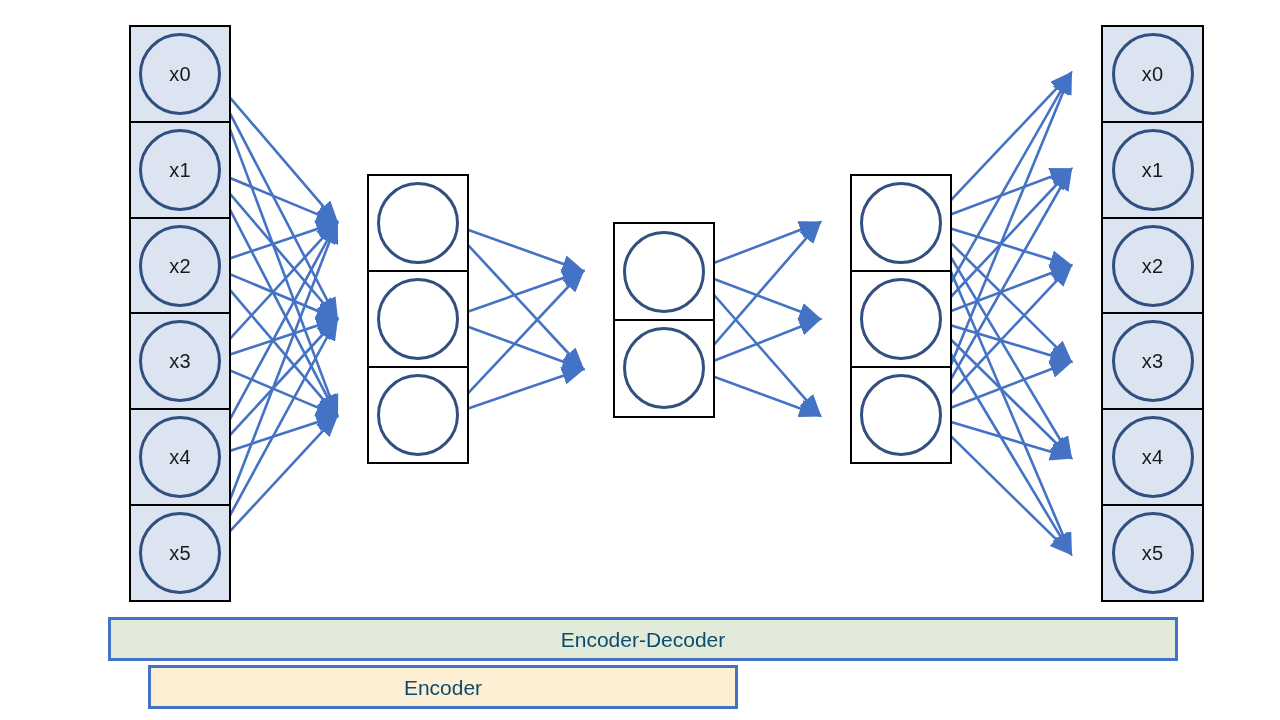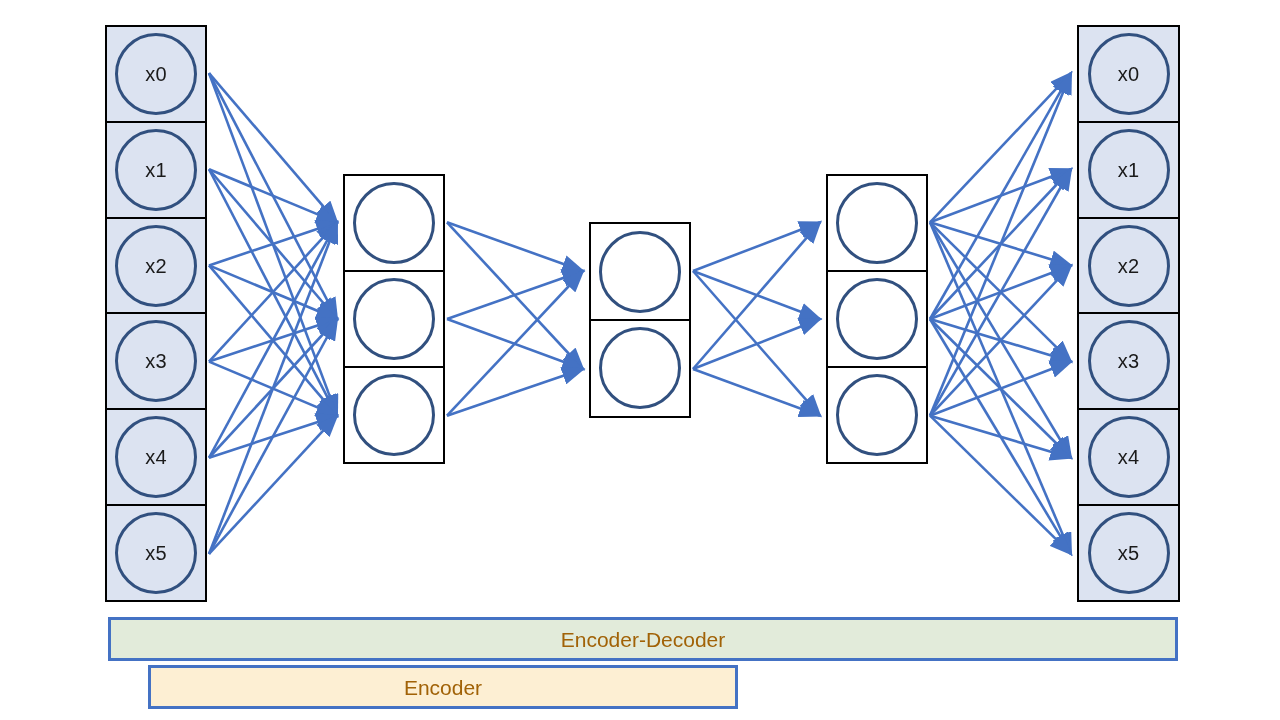--- a/index.html
+++ b/index.html
@@ -19,20 +19,21 @@
     width: 1280px;
     height: 720px;
     background: #ffffff;
   }
   
   .layer-stack {
     position: absolute;
     box-sizing: border-box;
     display: flex;
     flex-direction: column;
+    margin-left: 24px;
   }
   .neuron-cell {
     box-sizing: border-box;
     border: 2.5px solid #000000;
     display: flex;
     align-items: center;
     justify-content: center;
     position: relative;
     flex: 1 1 auto;
   }
@@ -77,21 +78,21 @@
     position: absolute;
     box-sizing: border-box;
     border: 3px solid #4472C4;
     display: flex;
     align-items: center;
     justify-content: center;
   }
   .legend-bar .legend-text {
     font-family: "Liberation Sans", sans-serif;
     font-size: 21px;
-    color: #a16207;
+    color: #0c4a6e;
     line-height: 1;
     user-select: none;
   }
   #legend-encoder-decoder {
     background: #E2EBDA;
   }
   #legend-encoder {
     background: #FDEFD3;
     margin-left: 40px;
   }

